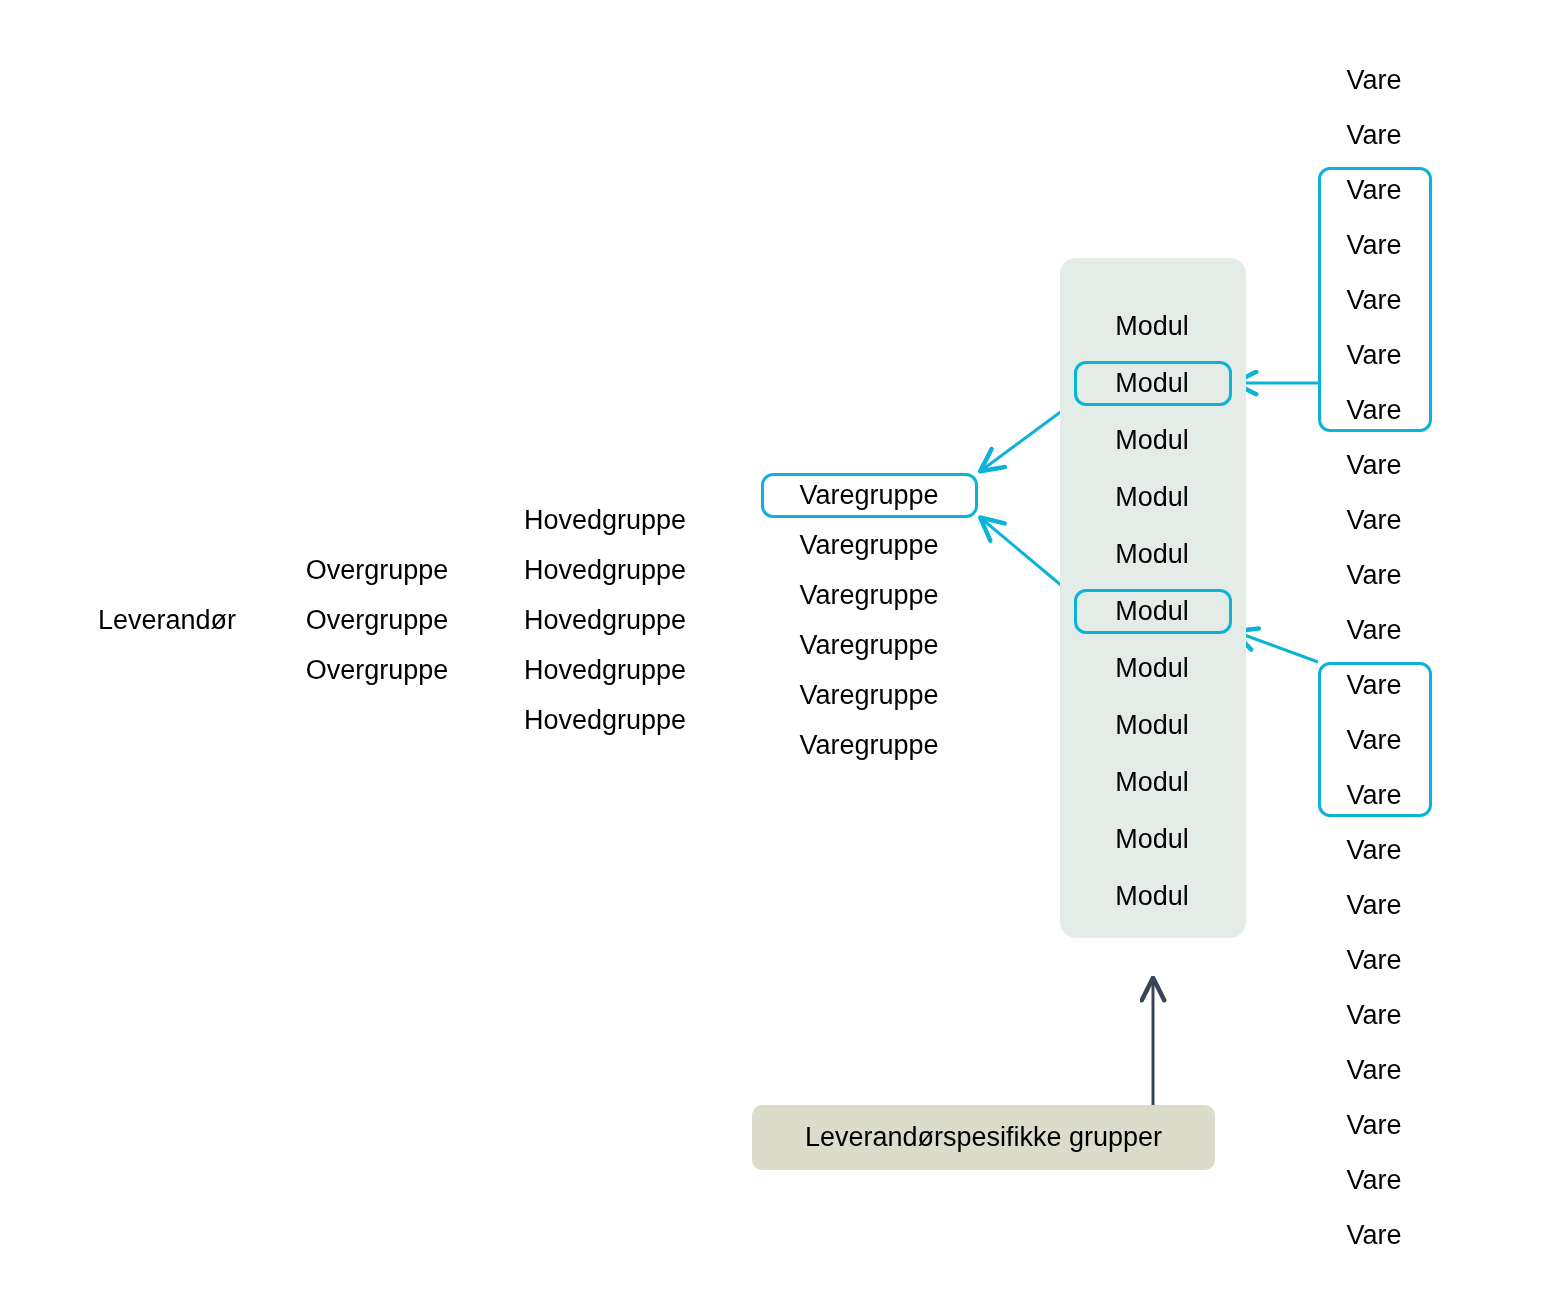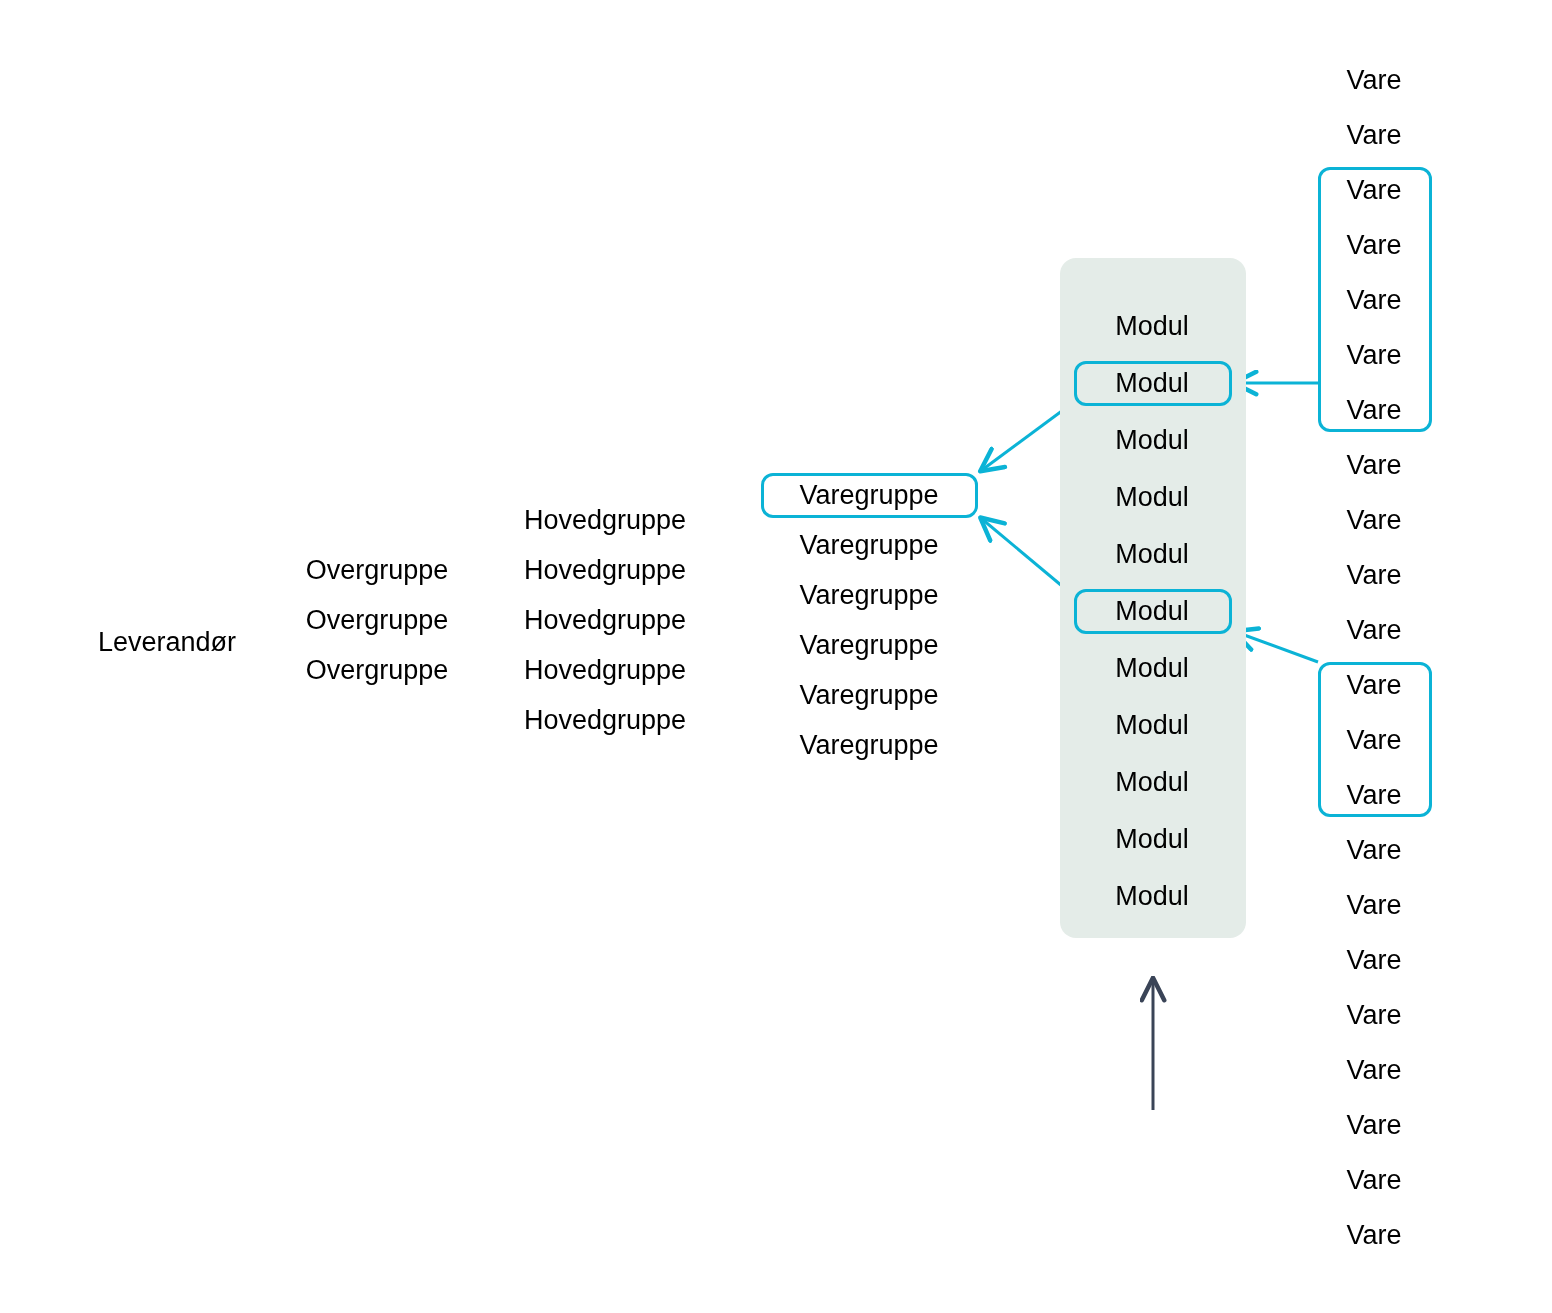--- a/index.html
+++ b/index.html
@@ -89,21 +89,21 @@
 
     <line x1="1318" y1="383" x2="1236" y2="383" stroke="#0bb3d6" stroke-width="3" marker-end="url(#arrow-cyan)"></line>
 
     <line x1="1318" y1="662" x2="1236" y2="632" stroke="#0bb3d6" stroke-width="3" marker-end="url(#arrow-cyan)"></line>
 
     <line x1="1153" y1="1110" x2="1153" y2="980" stroke="#3a4457" stroke-width="3" marker-end="url(#arrow-dark)"></line>
   </svg>
 
   <div class="module-container" style="left:1060px; top:258px; width:186px; height:680px;"></div>
 
-  <div class="node-label center" style="left:167px; top:642px;">Leverandør</div>
+  <div class="node-label center" style="left:167px; top:620px;">Leverandør</div>
 
   <div class="node-label center" style="left:377px; top:570px;">Overgruppe</div>
   <div class="node-label center" style="left:377px; top:620px;">Overgruppe</div>
   <div class="node-label center" style="left:377px; top:670px;">Overgruppe</div>
 
   <div class="node-label center" style="left:605px; top:520px;">Hovedgruppe</div>
   <div class="node-label center" style="left:605px; top:570px;">Hovedgruppe</div>
   <div class="node-label center" style="left:605px; top:620px;">Hovedgruppe</div>
   <div class="node-label center" style="left:605px; top:670px;">Hovedgruppe</div>
   <div class="node-label center" style="left:605px; top:720px;">Hovedgruppe</div>
@@ -149,14 +149,17 @@
   <div class="node-label center" style="left:1374px; top:1125px;">Vare</div>
   <div class="node-label center" style="left:1374px; top:1180px;">Vare</div>
   <div class="node-label center" style="left:1374px; top:1235px;">Vare</div>
 
   <div class="hl-box" style="left:761px; top:473px; width:217px; height:45px;"></div>
   <div class="hl-box" style="left:1074px; top:361px; width:158px; height:45px;"></div>
   <div class="hl-box" style="left:1074px; top:589px; width:158px; height:45px;"></div>
   <div class="hl-box" style="left:1318px; top:167px; width:114px; height:265px;"></div>
   <div class="hl-box" style="left:1318px; top:662px; width:114px; height:155px;"></div>
 
+  <div class="supplier-box" style="left:752px; top:1105px; width:463px; height:65px;">
+    <span>Leverandørspesifikke grupper</span>
+  </div>
 
 </div>
 
 </body></html>

